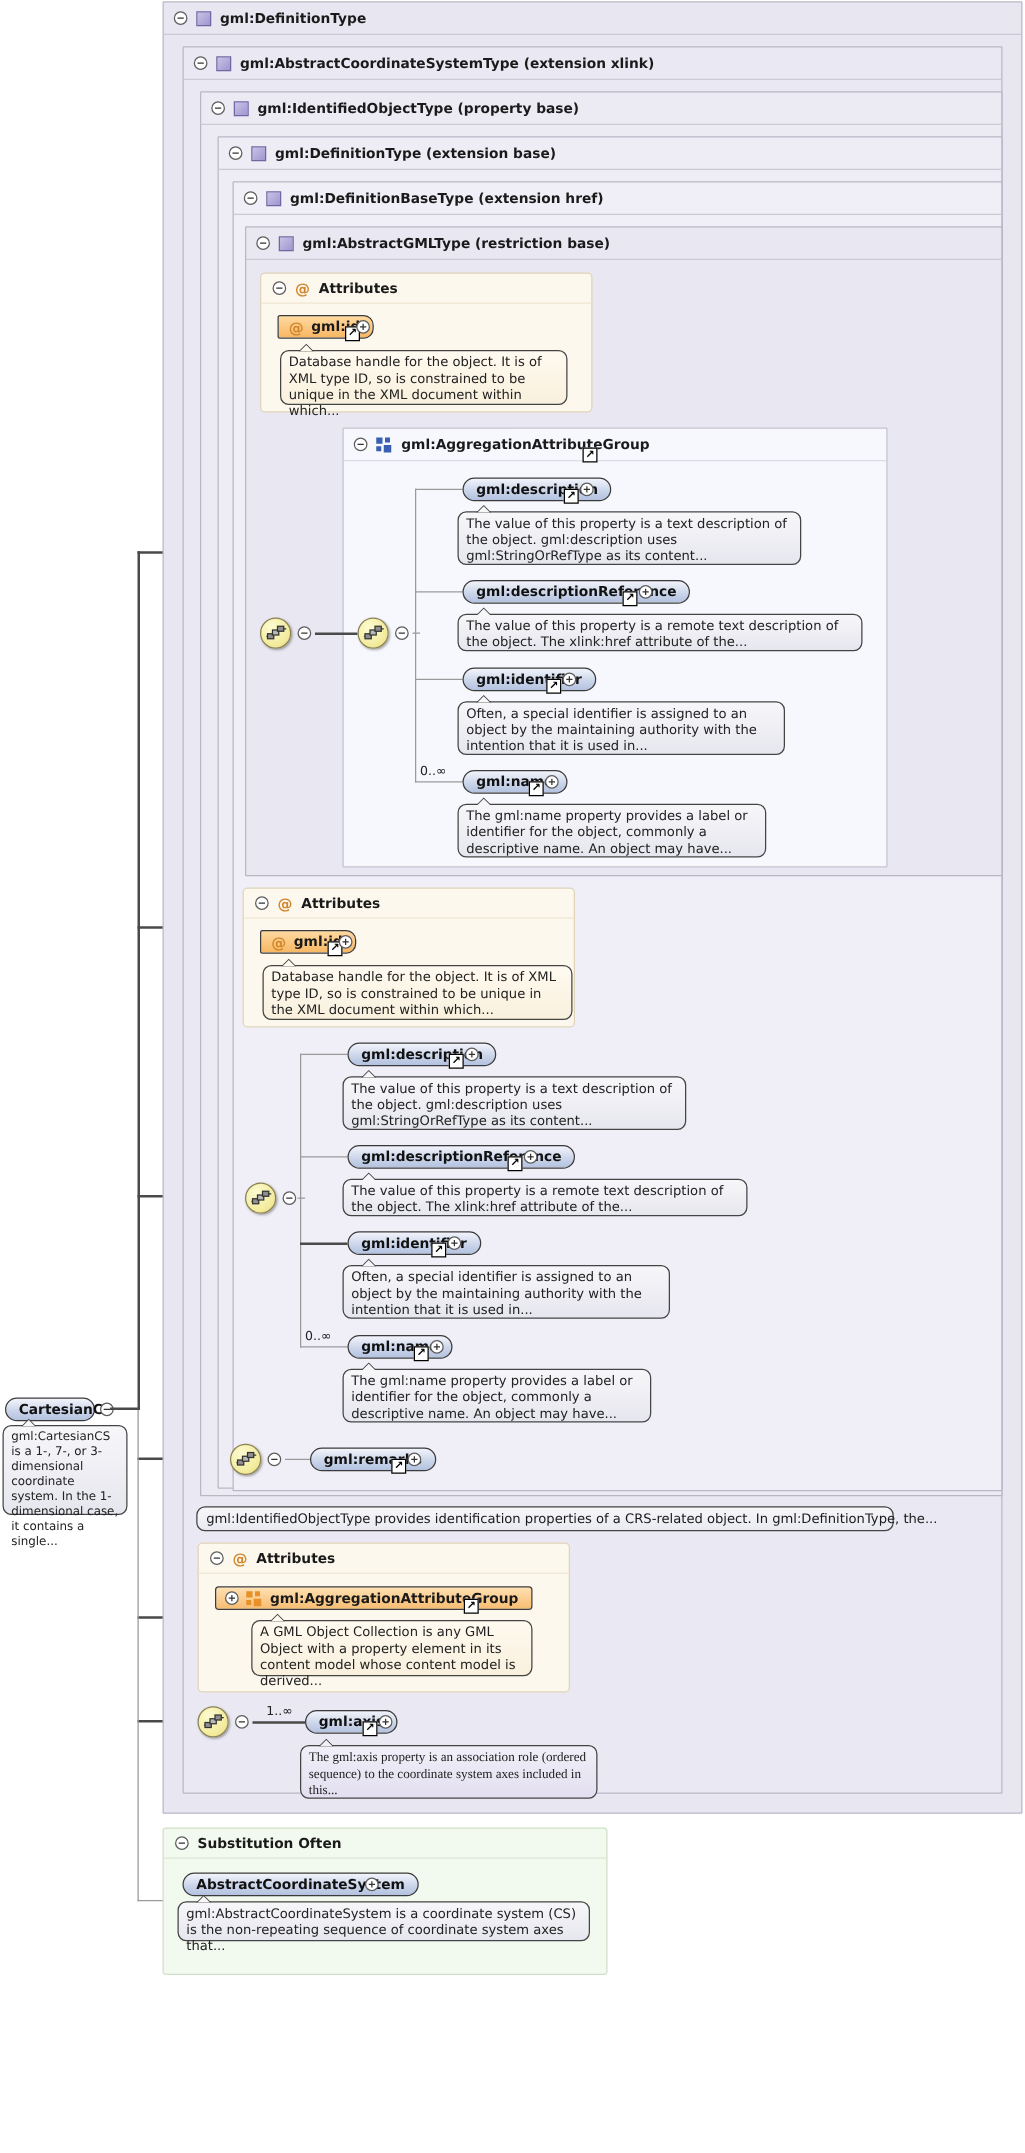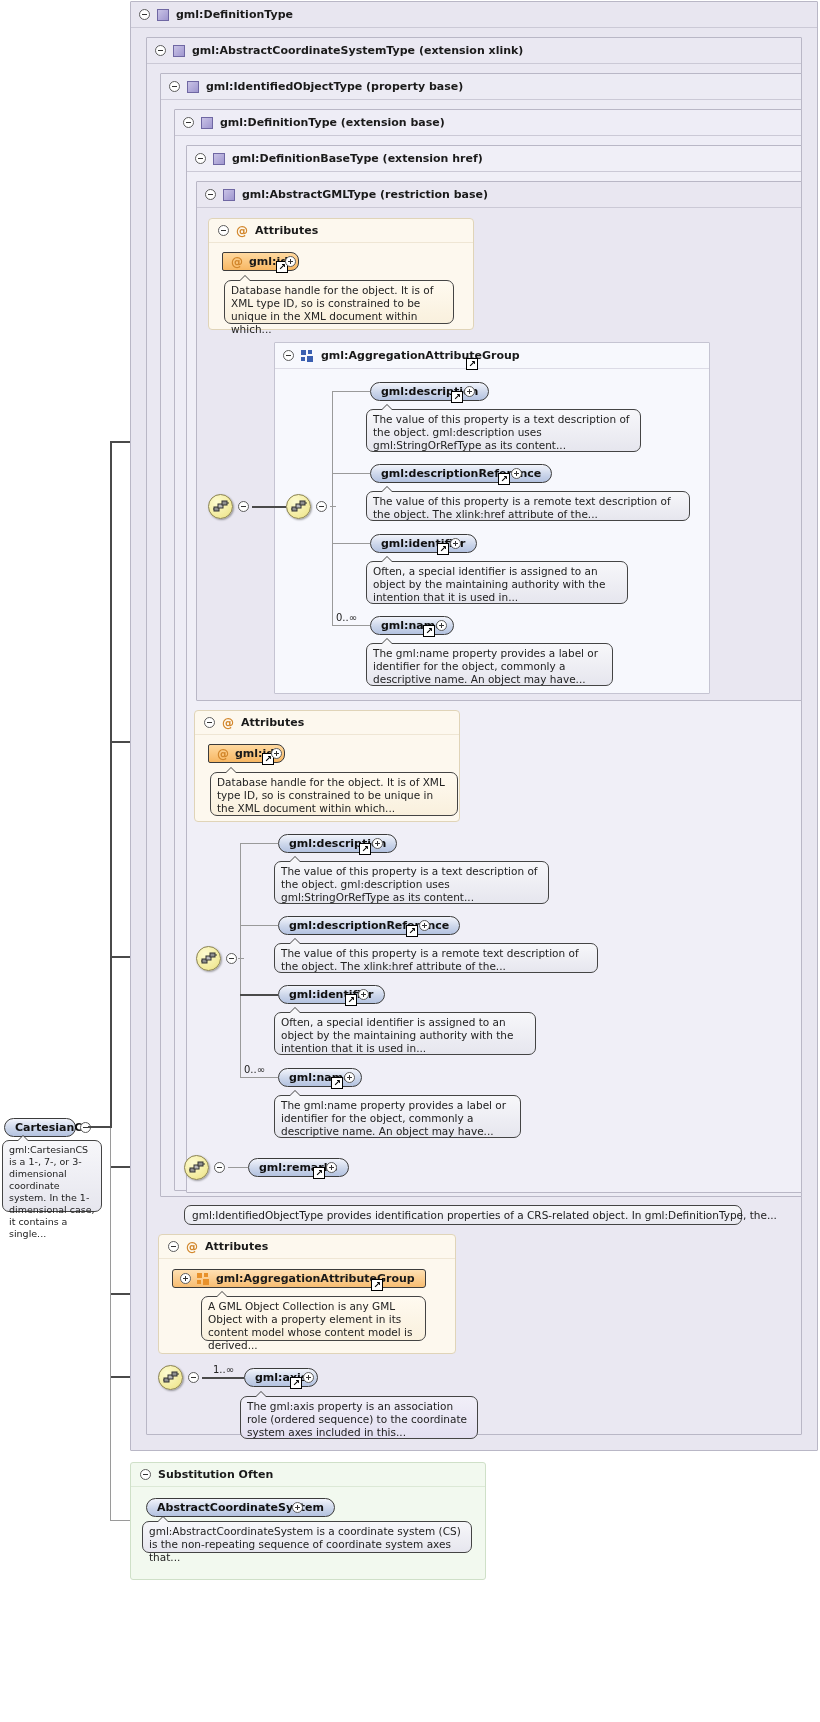--- a/index.html
+++ b/index.html
@@ -167,21 +167,21 @@
     content:"";
     position:absolute;
     left: 15px; top:-5px;
     width: 0; height:0;
     border-left: 5px solid transparent;
     border-right: 5px solid transparent;
     border-bottom: 5px solid #f7f7fa;
   }
   .doc.orange { background: linear-gradient(180deg,#fffaf0,#f9f0dd); }
   .doc.orange.tail::after { border-bottom-color:#fffaf0; }
-  .doc.lilac { background: linear-gradient(180deg,#f1eff8,#e3dff1); }
+  .doc.lilac { background: linear-gradient(180deg,#f1eff8,#e3dff1); font-family: Liberation Serif, serif; }
   .doc.lilac.tail::after { border-bottom-color:#f1eff8; }
 
   
   .seq {
     position:absolute;
     width: 25px; height: 25px;
     border-radius: 50%;
     background: radial-gradient(circle at 35% 30%, #fdfbd0, #f2ea9a 70%, #ddd27e);
     border: 1px solid #8a8250;
     box-shadow: 1px 1px 2px rgba(0,0,0,0.35);
@@ -219,21 +219,20 @@
   .typedoc {
     position:absolute;
     border: 1px solid #444;
     background: linear-gradient(180deg,#f7f7fa,#e9e9f1);
     border-radius: 7px;
     padding: 2px 7px;
     font-size: 10.5px;
     line-height: 14px;
     white-space: nowrap;
     font-weight: normal;
-    margin-left: 27px;
   }
 </style>
 </head>
 <body>
 
 <div class="el-pill" style="left:4px; top:1118px; width:72px;">
   <span>CartesianCS</span>
 </div>
 <div class="ec" style="position:absolute; left:80px; top:1122px;"></div>
 <div class="doc tail" style="left:2px; top:1140px; width:100px; height:72px; font-size:9.5px; line-height:12px;">

